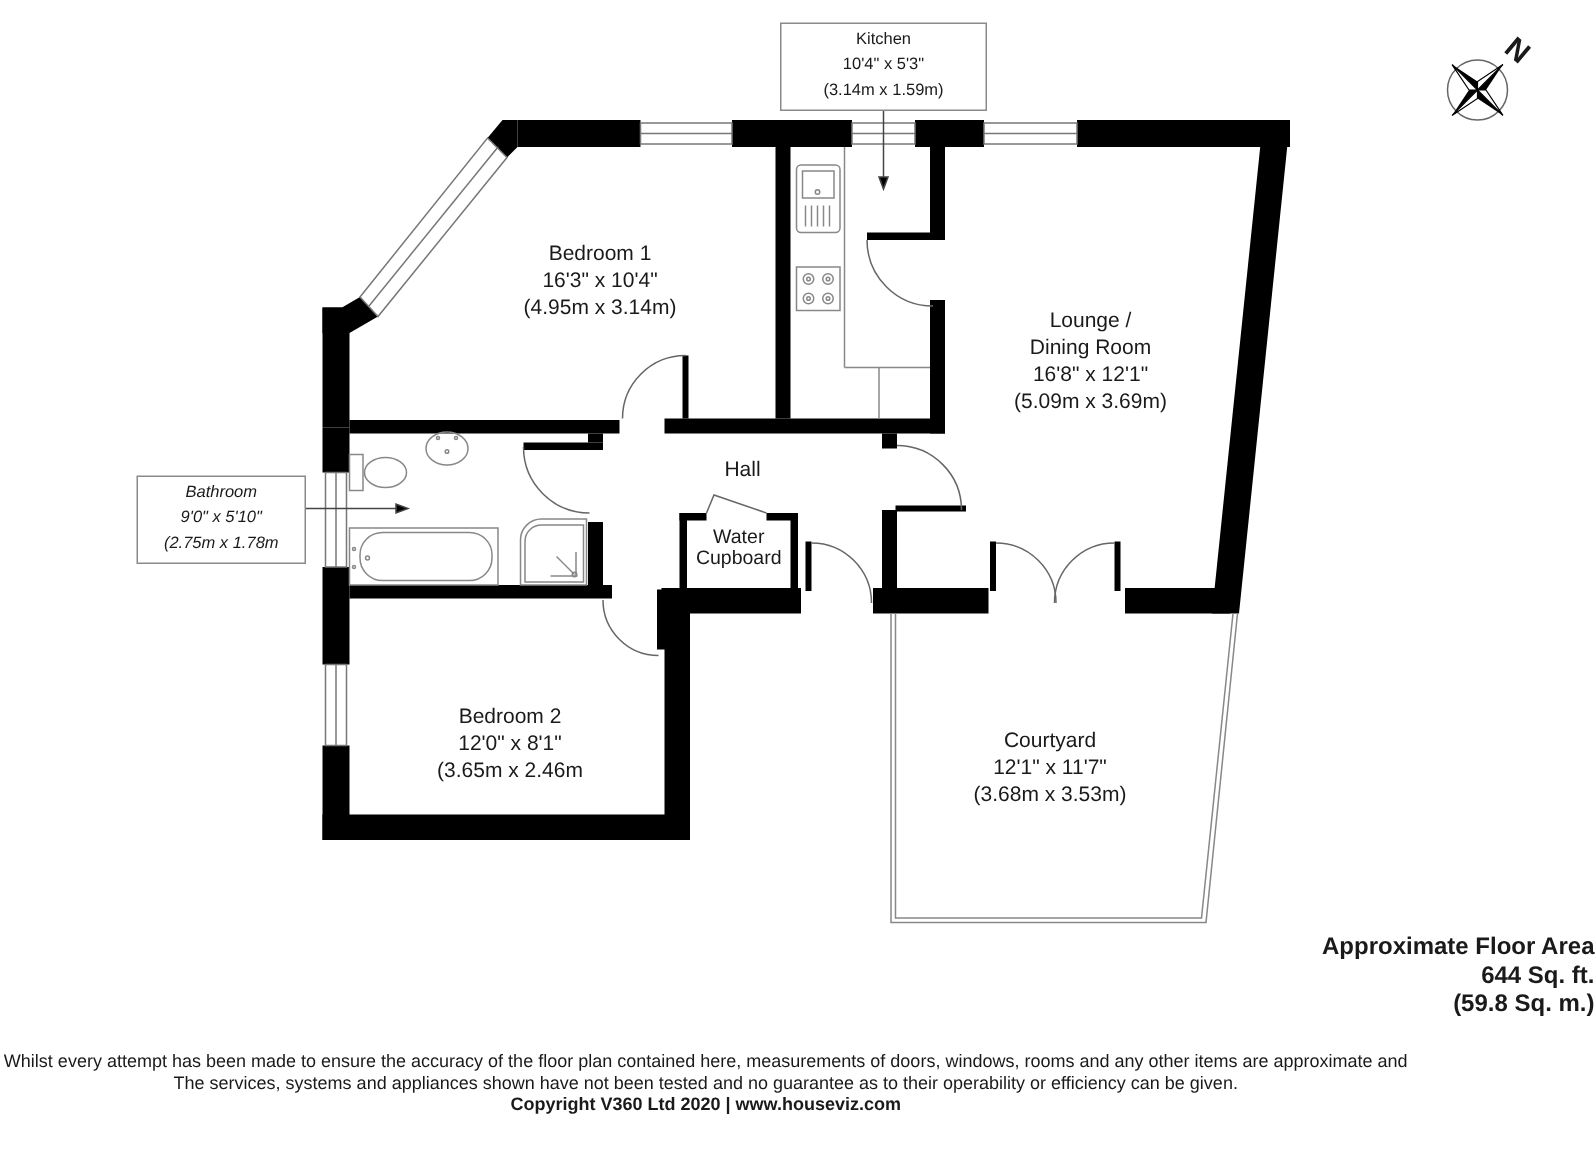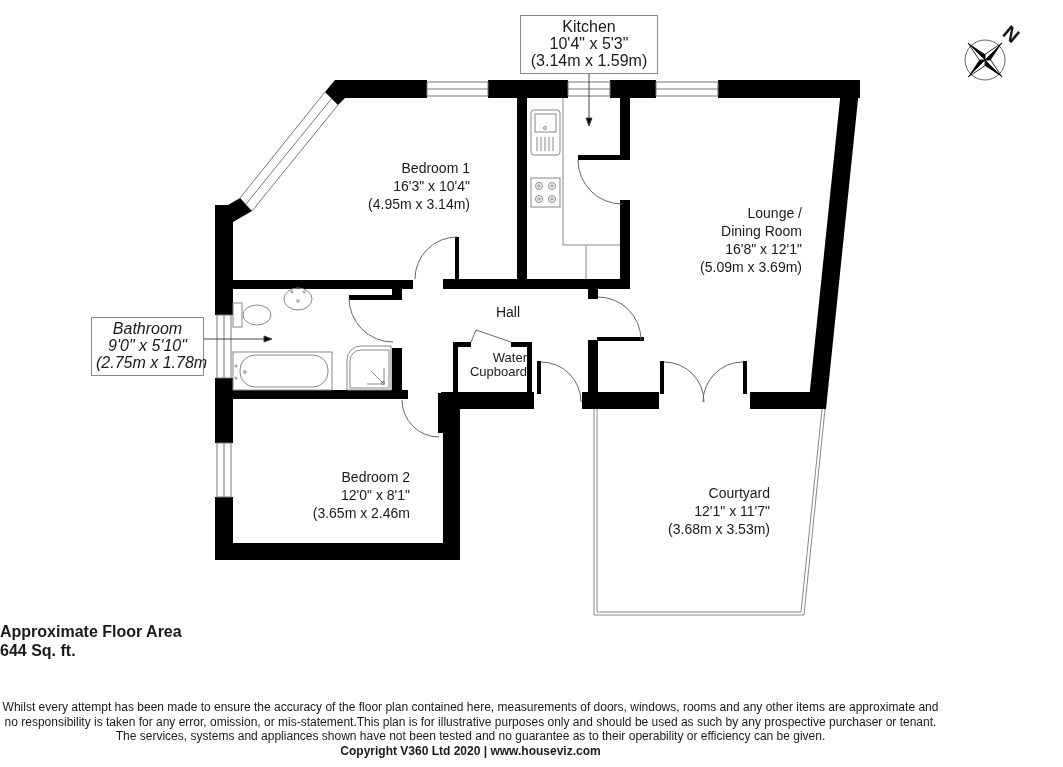--- a/index.html
+++ b/index.html
@@ -1,24 +1,24 @@
 <!DOCTYPE html>
 <html><head>
 <meta charset="utf-8">
 <style>
   html, body { margin: 0; padding: 0; background: #ffffff; }
   body { width: 1063px; height: 767px; position: relative; overflow: hidden;
          font-family: "Liberation Sans", sans-serif; color: #1a1a1a; }
   #plan { position: absolute; left: 0; top: 0; }
   .label { position: absolute; text-align: center; font-size: 14px; line-height: 18px; color: #1a1a1a; }
-  .label div { white-space: nowrap; text-align: right; }
+  .label div { white-space: nowrap; }
   .callout { position: absolute; background: #fff; border: 1px solid #8a8a8a; text-align: center;
-             font-size: 16px; line-height: 17px; padding: 2px 4px; box-sizing: border-box; }
+             font-size: 11px; line-height: 17px; padding: 2px 4px; box-sizing: border-box; }
   .callout div { white-space: nowrap; }
-  .area { position: absolute; left: 0; width: 1063px; top: 622px; text-align: left;
+  .area { position: absolute; left: 0; width: 1063px; top: 622px; text-align: right;
           font-weight: bold; font-size: 16px; line-height: 19px; }
   .disclaimer { position: absolute; left: 0; width: 941px; top: 700px; text-align: center;
                 font-size: 12px; line-height: 14.5px; }
   .disclaimer .copy { font-weight: bold; }
 </style>
 </head>
 <body>
 
 <svg id="plan" width="1063" height="767" viewBox="0 0 1063 767" xmlns="http://www.w3.org/2000/svg">
 
@@ -227,20 +227,20 @@
 
 <div class="label" style="left:630px; top:484px; width:140px;">
   <div>Courtyard</div>
   <div>12'1" x 11'7"</div>
   <div>(3.68m x 3.53m)</div>
 </div>
 
 <div class="area">
   <div>Approximate Floor Area</div>
   <div>644 Sq. ft.</div>
+  <div>(59.8 Sq. m.)</div>
 </div>
 
 <div class="disclaimer">
   <div>Whilst every attempt has been made to ensure the accuracy of the floor plan contained here, measurements of doors, windows, rooms and any other items are approximate and</div>
-  <div>no responsibility is taken for any error, omission, or mis-statement.This plan is for illustrative purposes only and should be used as such by any prospective purchaser or tenant.</div>
   <div>The services, systems and appliances shown have not been tested and no guarantee as to their operability or efficiency can be given.</div>
   <div class="copy">Copyright V360 Ltd 2020 | www.houseviz.com</div>
 </div>
 
 </body></html>

